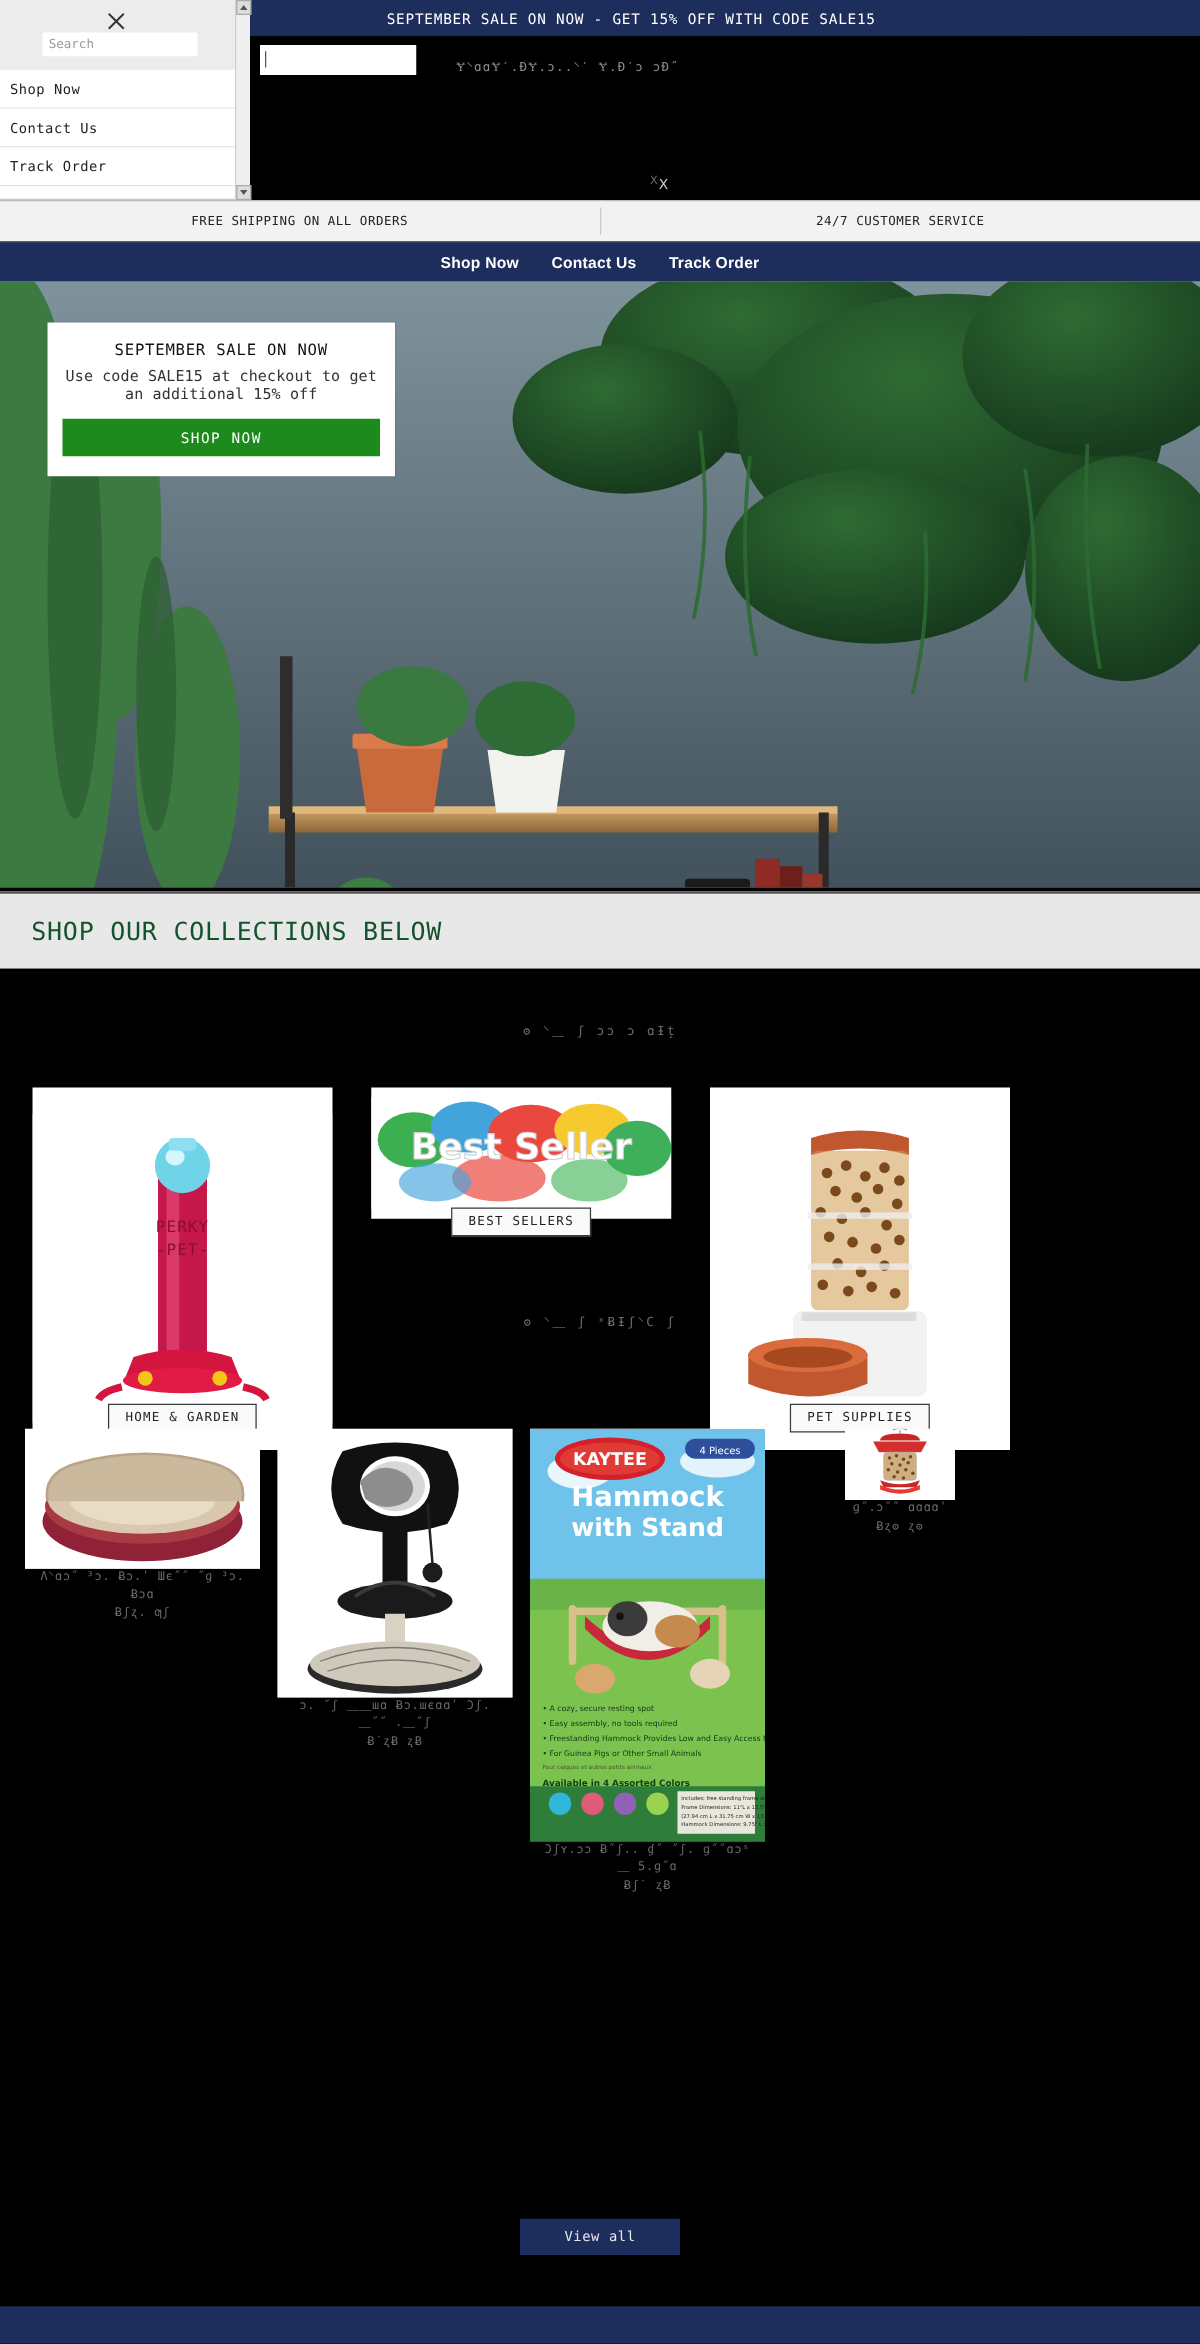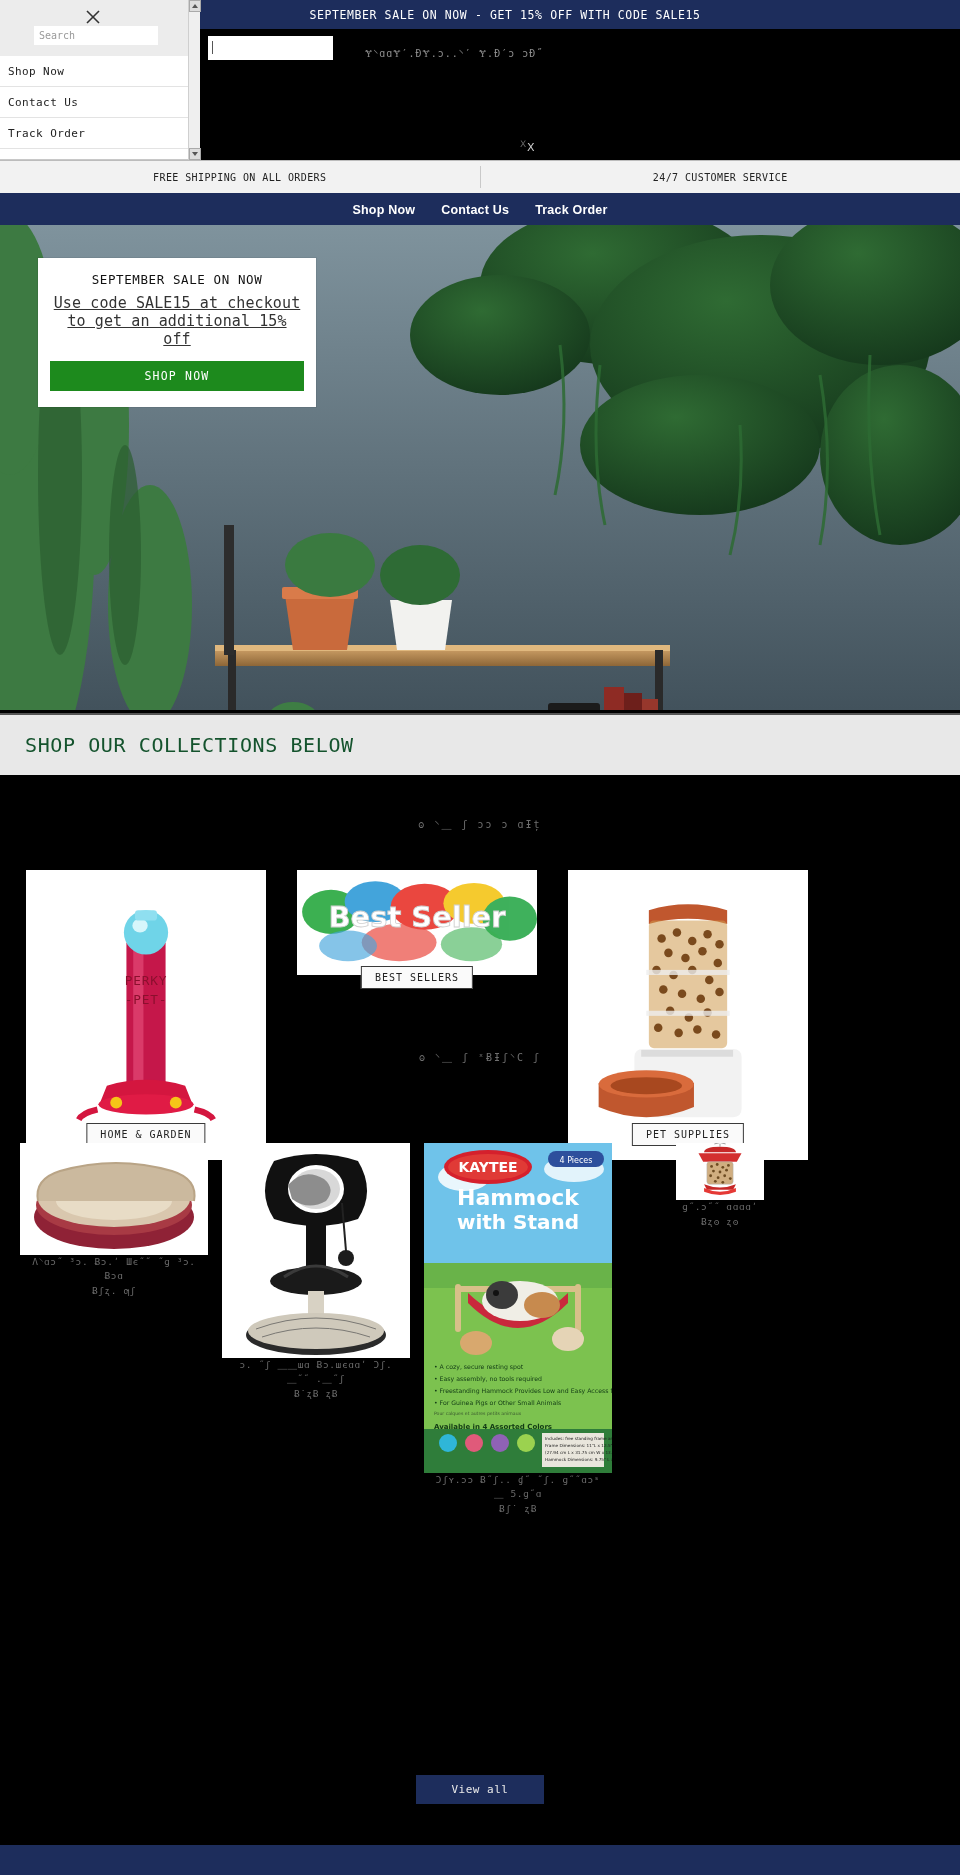--- a/index.html
+++ b/index.html
@@ -69,21 +69,21 @@
 
   
   .hero { position:absolute; left:0; top:225px; width:960px; height:485px; overflow:hidden; background:#0ea5e9; }
   .hero svg { display:block; width:960px; height:485px; }
 
   .promo {
     position:absolute; left:38px; top:33px; width:278px; background:#fff;
     padding:14px 12px 16px; text-align:center; box-shadow:0 0 0 1px rgba(0,0,0,.06);
   }
   .promo-title { font-size:12.5px; color:#111; letter-spacing:.6px; margin-bottom:7px; }
-  .promo-sub { font-size:15px; color:#333; letter-spacing:.1px; margin-bottom:13px;text-decoration:underline; }
+  .promo-sub { font-size:12px; color:#333; letter-spacing:.1px; margin-bottom:13px; }
   .promo-btn {
     display:block; width:100%; height:30px; line-height:30px;
     background:#1d8a1d; color:#fff; font-size:11.5px; letter-spacing:1.2px;
     text-decoration:none; border:0; cursor:pointer;
     font-family:"DejaVu Sans Mono", monospace;
   }
 
   
   .coll-band {
     position:absolute; left:0; top:713px; width:960px; height:62px;

